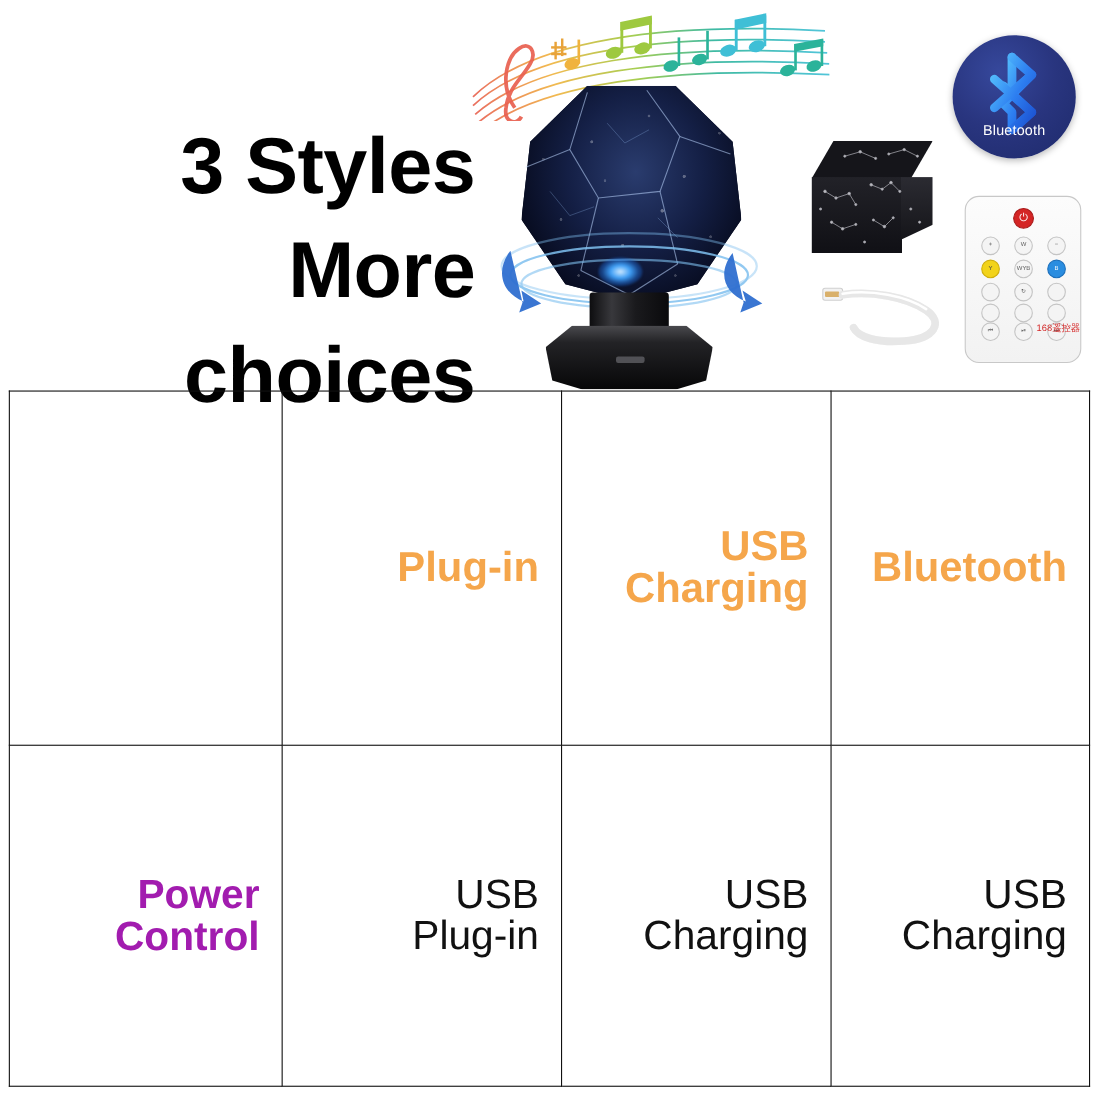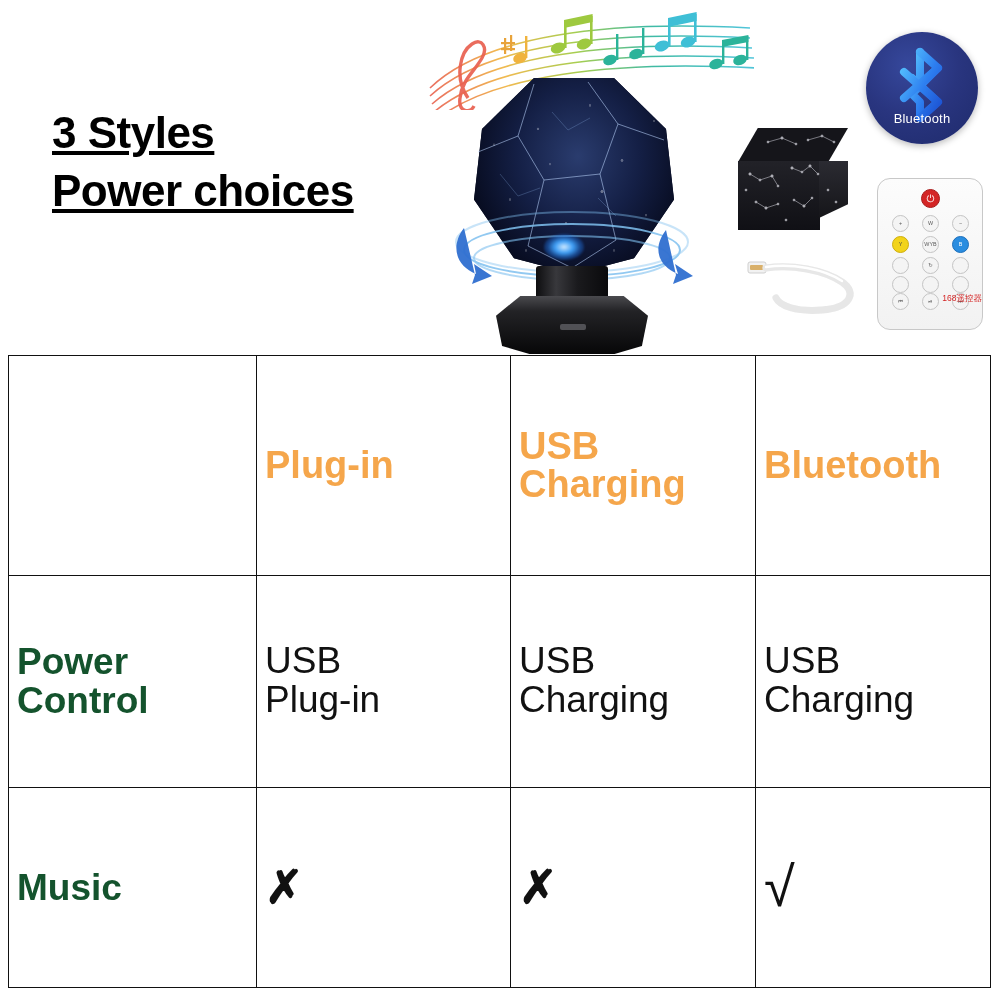--- a/index.html
+++ b/index.html
@@ -12,25 +12,24 @@
   #page { position: relative; width: 1000px; height: 1000px; background: #fff; }
 
   
   #hero { position: absolute; left: 0; top: 0; width: 1000px; height: 355px; }
 
   .headline {
     position: absolute; left: 52px; top: 104px;
     width: 380px;
     color: #000;
     font-weight: bold;
-    font-size: 44px;
+    font-size: 72px;
     line-height: 1.32;
     letter-spacing: -0.5px;
-    text-align: left;
-    text-decoration: underline;
+    text-align: right;
   }
   .headline .l2 { display: block; }
 
   
   #music { position: absolute; left: 424px; top: 2px; width: 330px; height: 108px; }
 
   
   #lamp { position: absolute; left: 448px; top: 78px; width: 250px; height: 277px; }
 
   .dodeca {
@@ -139,28 +138,28 @@
     text-align: right; color: #d42525; font-size: 8.5px;
   }
 
   
   #table {
     position: absolute; left: 8px; top: 355px;
     width: 982px; height: 633px;
     border-collapse: collapse;
     table-layout: fixed;
   }
-  #table td { border: 1.6px solid #111; text-align: left; vertical-align: middle; padding: 2px 8px; }
+  #table td { border: 1.6px solid #111; text-align: right; vertical-align: middle; padding: 2px 20px; }
   #table col.c0 { width: 248px; }
   #table col.c1 { width: 254px; }
   #table col.c2 { width: 245px; }
   #table col.c3 { width: 235px; }
 
   .hdr { color: #F5A64B; font-weight: bold; font-size: 38px; line-height: 1.02; }
-  .rowlabel { color: #14532d; font-weight: bold; font-size: 37px; line-height: 1.06; }
+  .rowlabel { color: #a21caf; font-weight: bold; font-size: 37px; line-height: 1.06; }
   .cellval { color: #111; font-size: 37px; font-weight: normal; line-height: 1.05; }
   .cellval.small { font-size: 28px; }
   .cellval .sub { display: block; }
   .mark { color: #111; font-size: 50px; font-weight: bold; line-height: 1; }
   .mark.check { font-size: 56px; font-weight: normal; }
   .mark.cross { font-size: 46px; }
 
   .r-head td { height: 112px; }
   .r-power td { height: 108px; }
   .r-onoff td { height: 103px; }
@@ -170,21 +169,21 @@
 </style>
 </head>
 <body>
 
 <div id="page">
 
   <div id="hero">
 
     <div class="headline">
       <span>3 Styles</span>
-      <span class="l2">Power choices</span>
+      <span class="l2">More choices</span>
     </div>
 
     <svg id="music" viewBox="0 0 330 108">
       <defs>
         <linearGradient id="gstaff" x1="0" y1="0" x2="1" y2="0">
           <stop offset="0%" stop-color="#e8604f"></stop>
           <stop offset="22%" stop-color="#f0b33e"></stop>
           <stop offset="45%" stop-color="#9ec93f"></stop>
           <stop offset="68%" stop-color="#2bb39a"></stop>
           <stop offset="100%" stop-color="#3fbfd6"></stop>
@@ -395,22 +394,16 @@
         </td>
         <td class="cellval">
           <span>USB</span>
           <span class="sub">Charging</span>
         </td>
       </tr>
 
 
 
 
-      <tr class="r-music">
-        <td class="rowlabel">Music</td>
-        <td class="mark cross">✗</td>
-        <td class="mark cross">✗</td>
-        <td class="mark check">√</td>
-      </tr>
     </tbody>
   </table>
 
 </div>
 
 </body></html>

